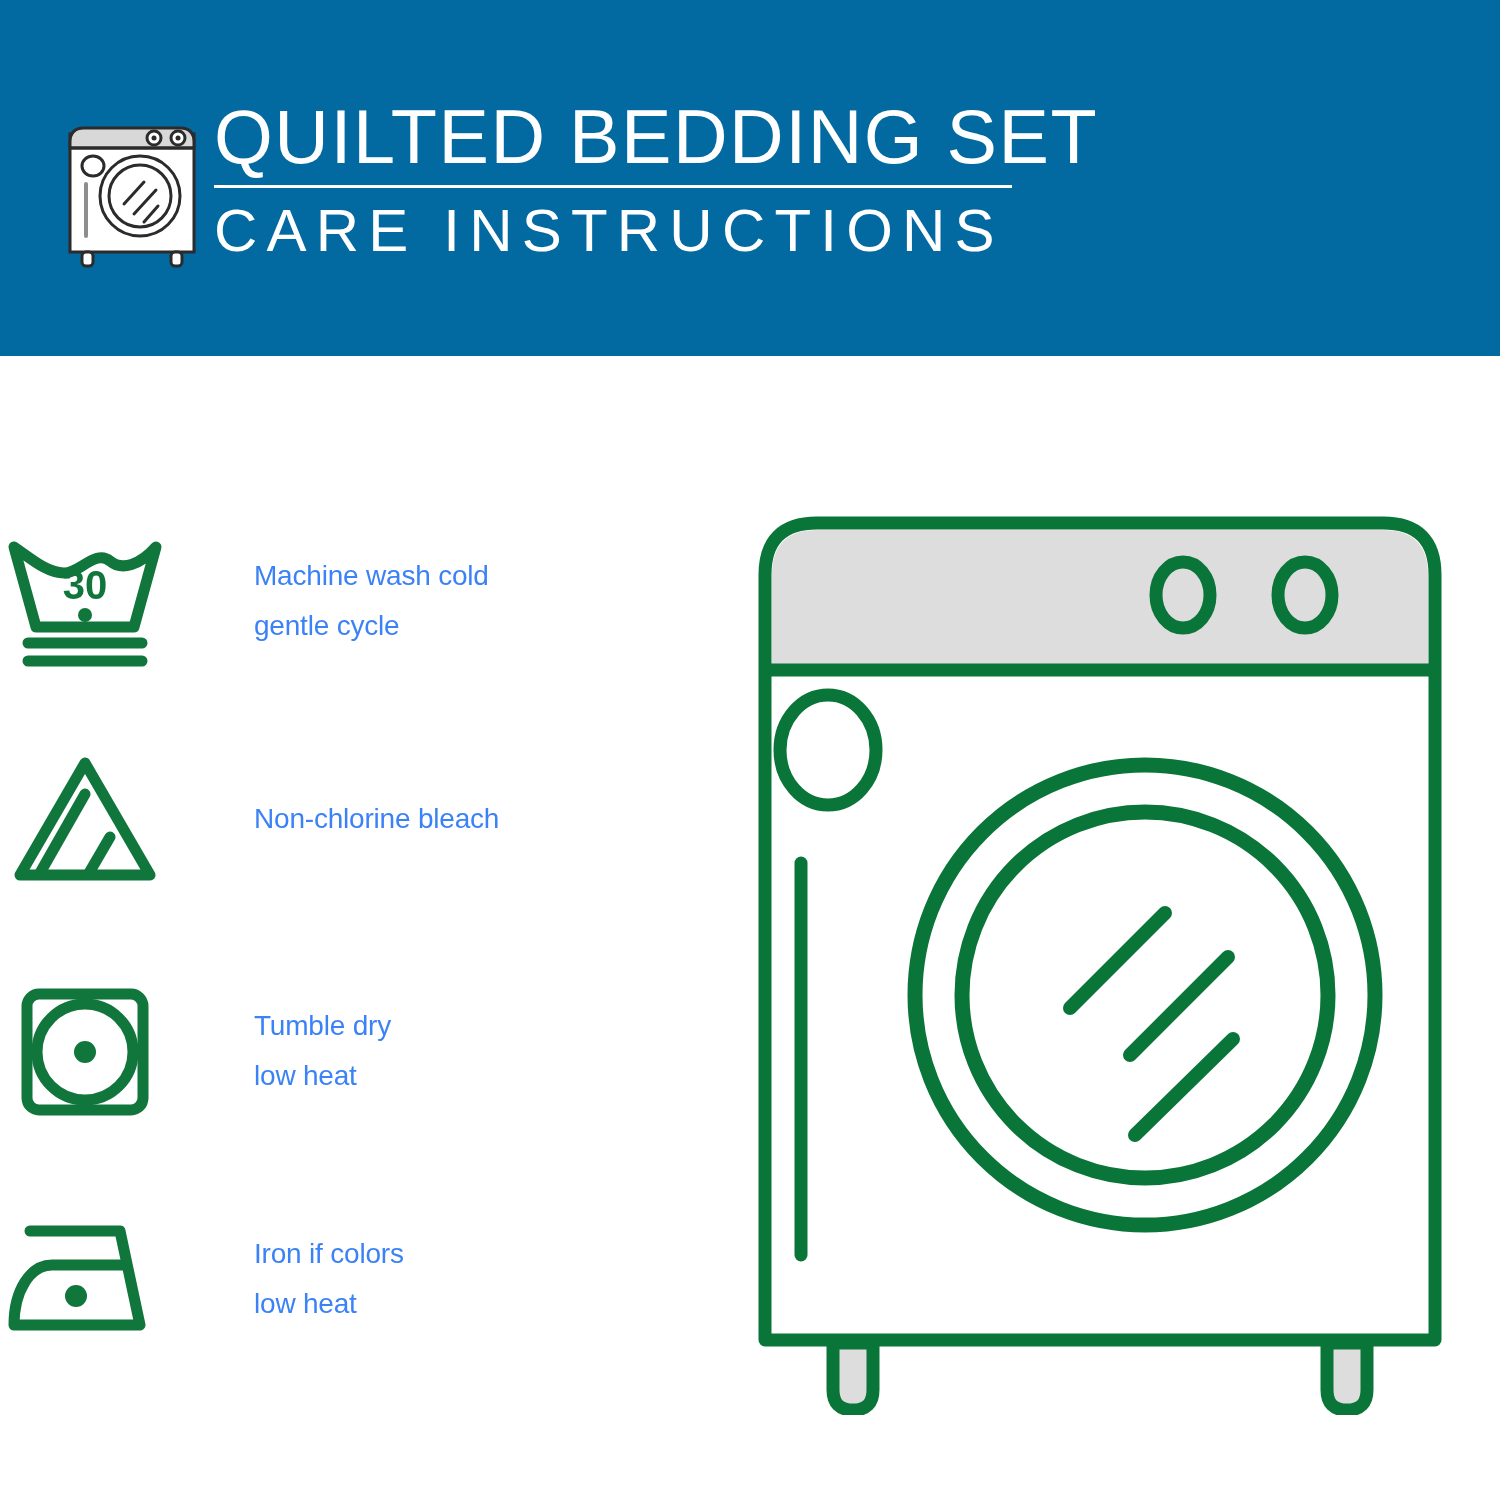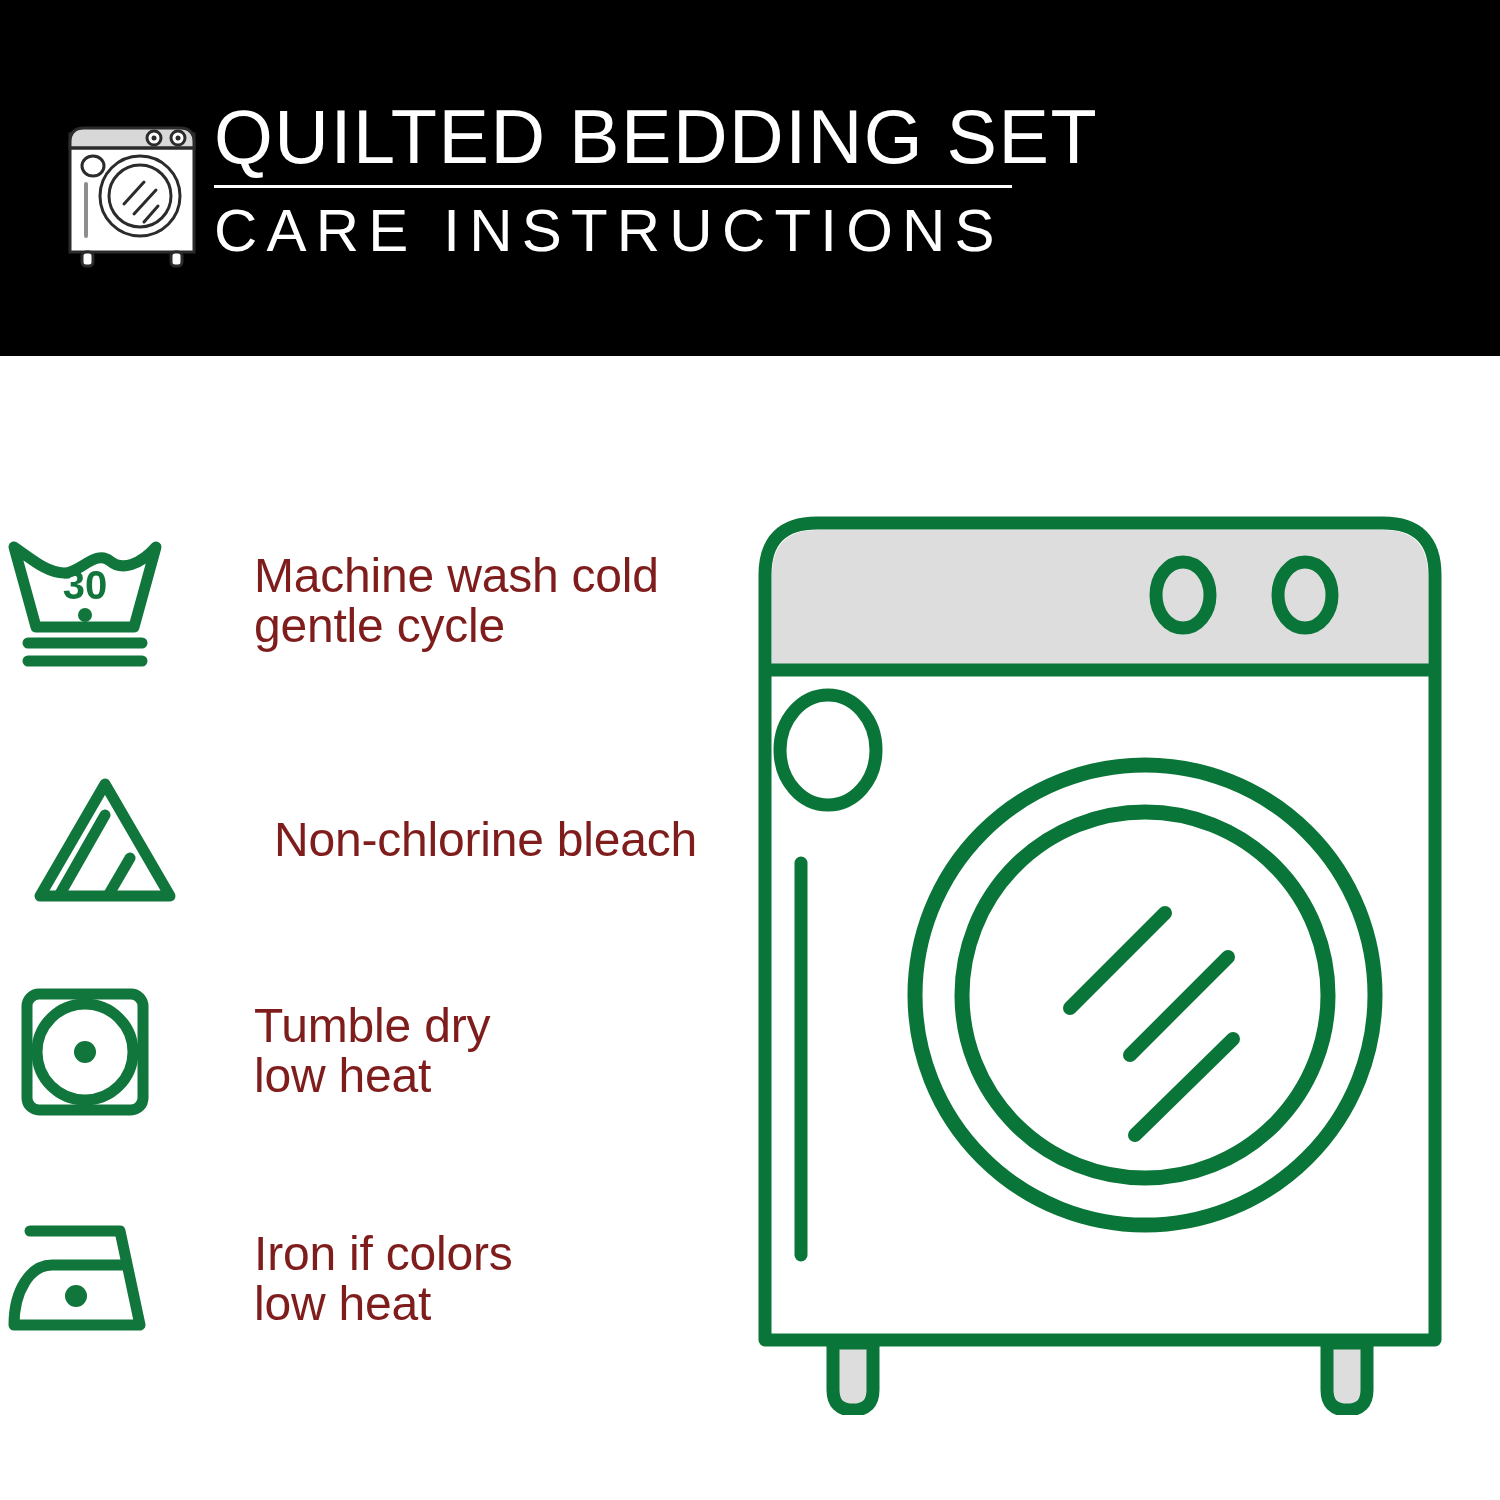--- a/index.html
+++ b/index.html
@@ -15,21 +15,21 @@
     position: relative;
   }
 
   
   .header {
     position: absolute;
     left: 0;
     top: 0;
     width: 1500px;
     height: 356px;
-    background: #000000;
+    background: #0369a1;
     box-sizing: border-box;
   }
   .header-icon {
     position: absolute;
     left: 62px;
     top: 104px;
     width: 140px;
     height: 165px;
   }
   .header-text {
@@ -75,37 +75,37 @@
     height: 1144px;
   }
   .care-row {
     position: absolute;
     left: 0;
     width: 740px;
     display: flex;
     align-items: center;
   }
   .care-row-0 { top: 160px; }
-  .care-row-1 { top: 399px; margin-left: 20px; }
+  .care-row-1 { top: 378px; }
   .care-row-2 { top: 610px; }
   .care-row-3 { top: 838px; }
 
   .care-symbol {
     width: 250px;
     min-width: 250px;
     height: 170px;
     display: flex;
     align-items: center;
     justify-content: flex-start;
   }
   .care-symbol svg { display: block; }
 
   .care-text {
-    color: #7f1d1d;
-    font-size: 48px;
+    color: #3b82f6;
+    font-size: 28px;
     line-height: 50px;
     font-weight: 400;
     letter-spacing: -0.2px;
     font-family: "Liberation Sans", sans-serif;
     padding-left: 4px;
   }
   .care-text .ln { display: block; white-space: nowrap; }
 
   
   .machine-wrap {

